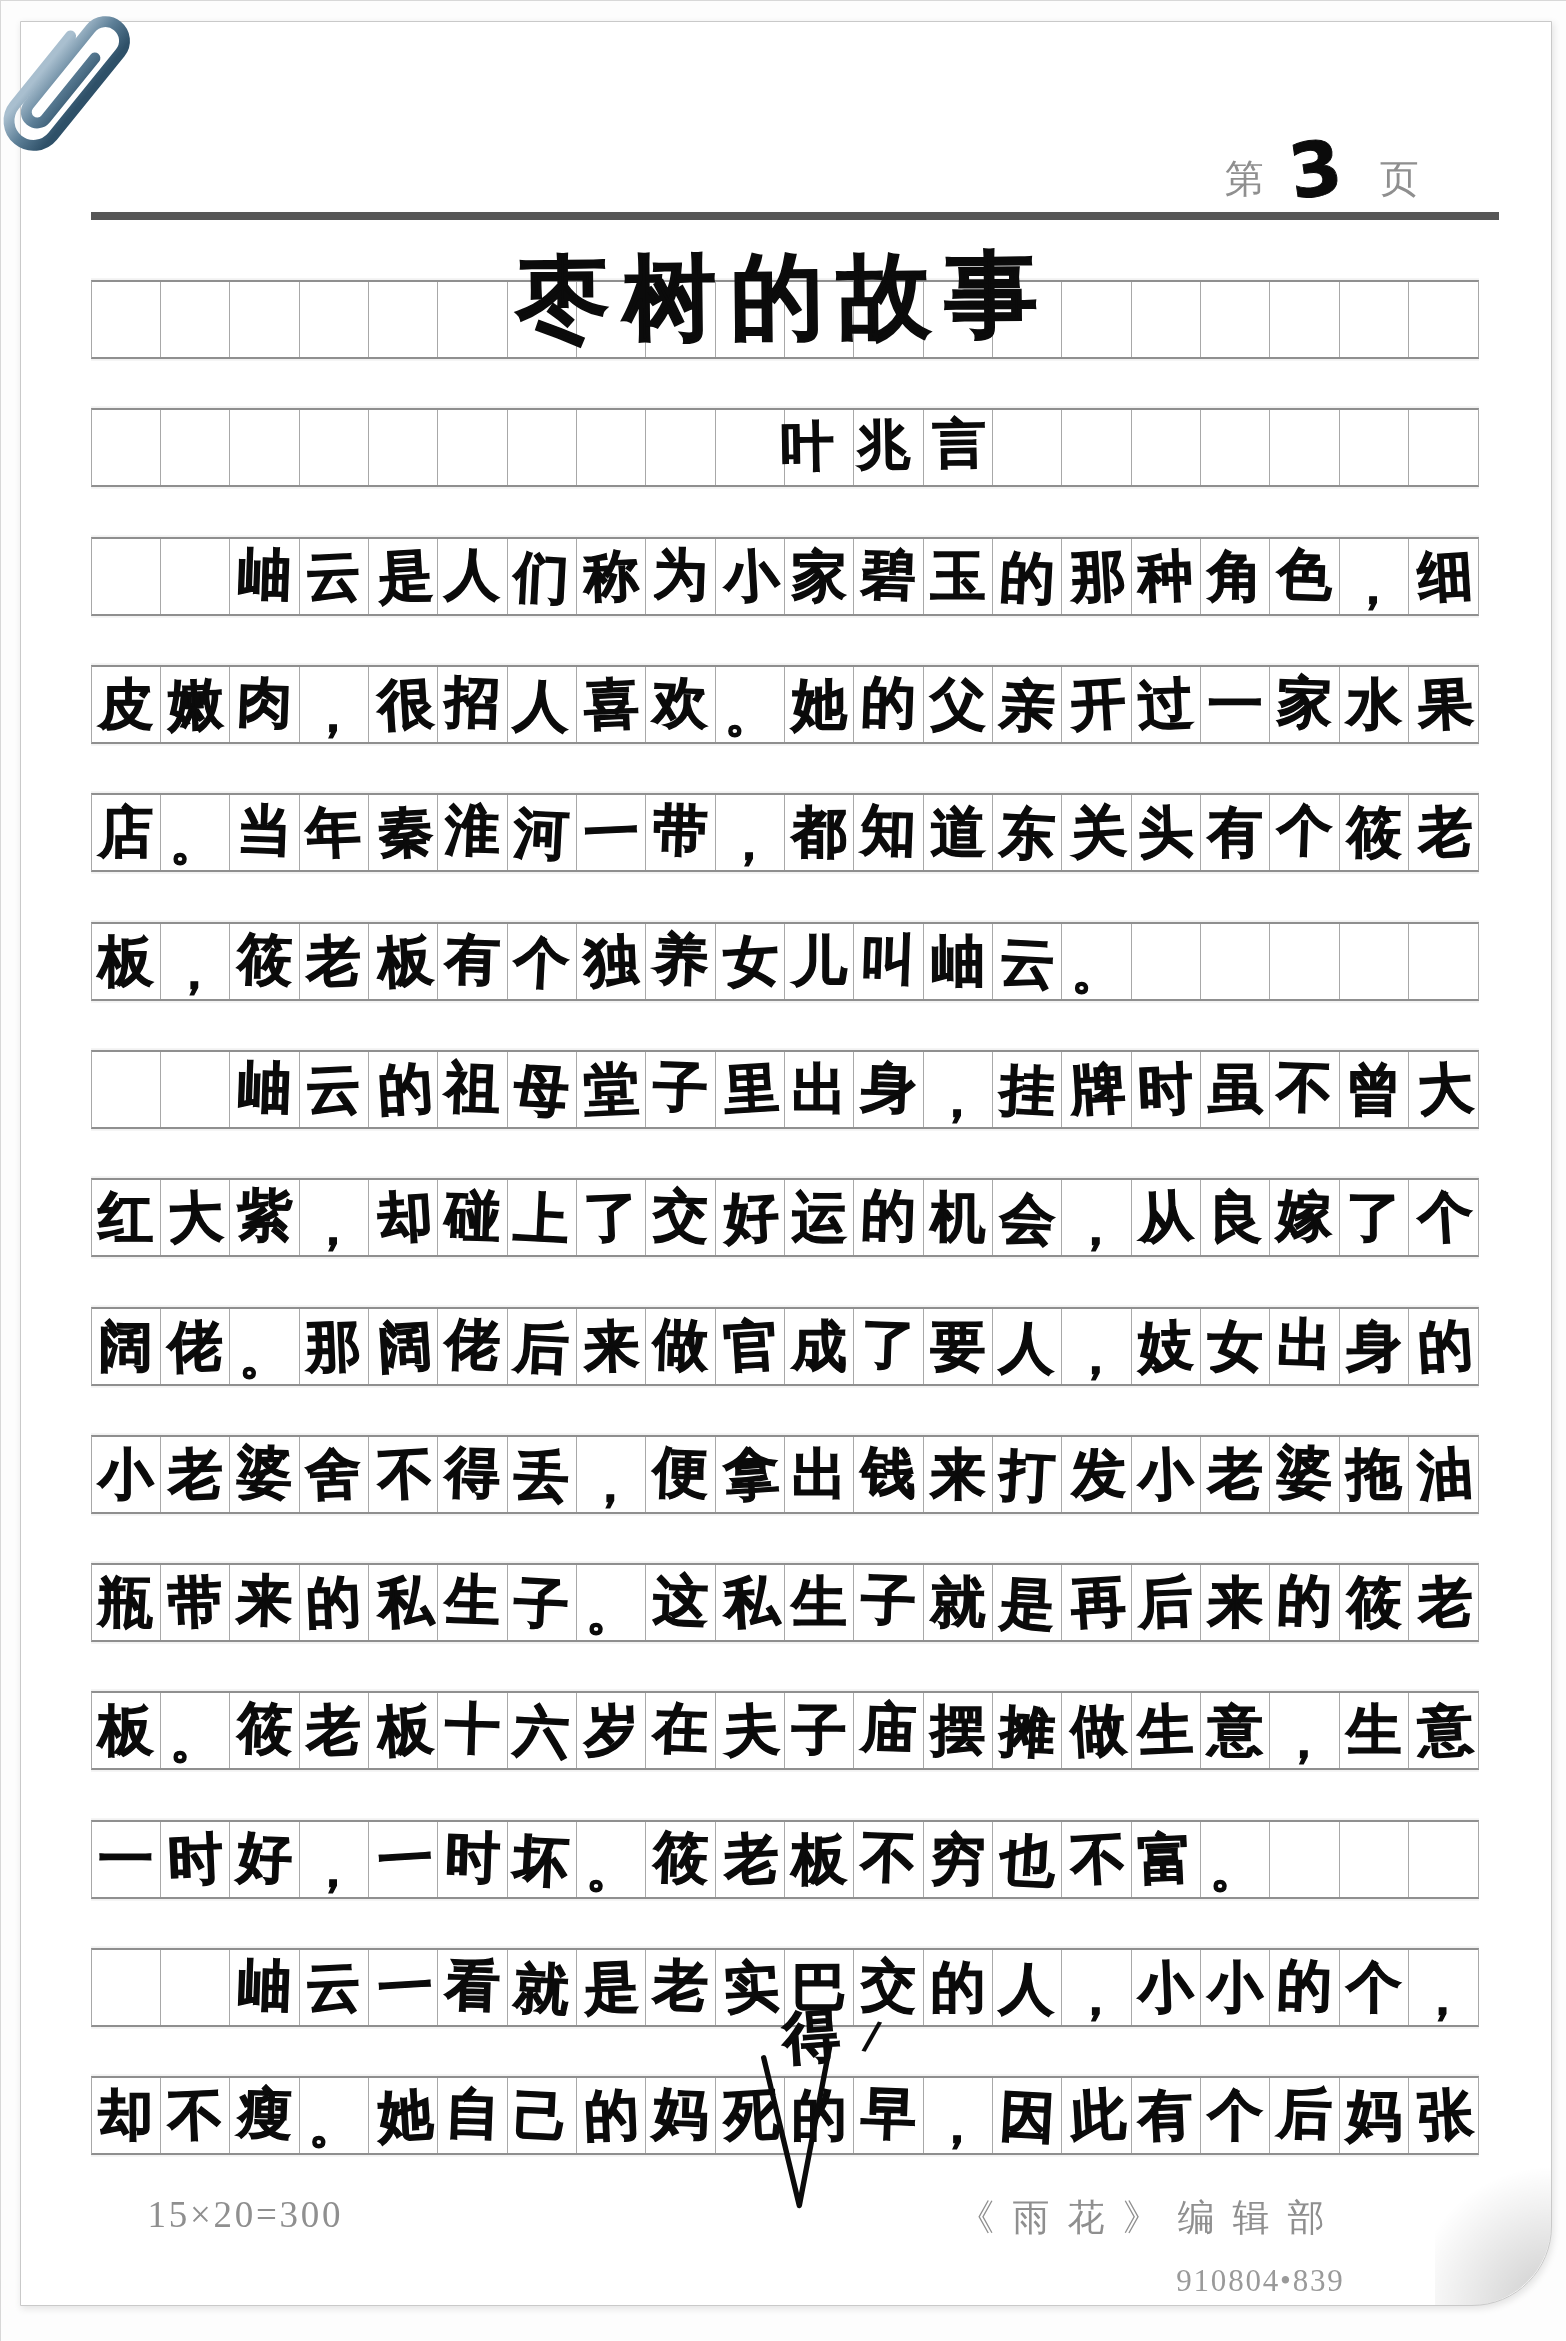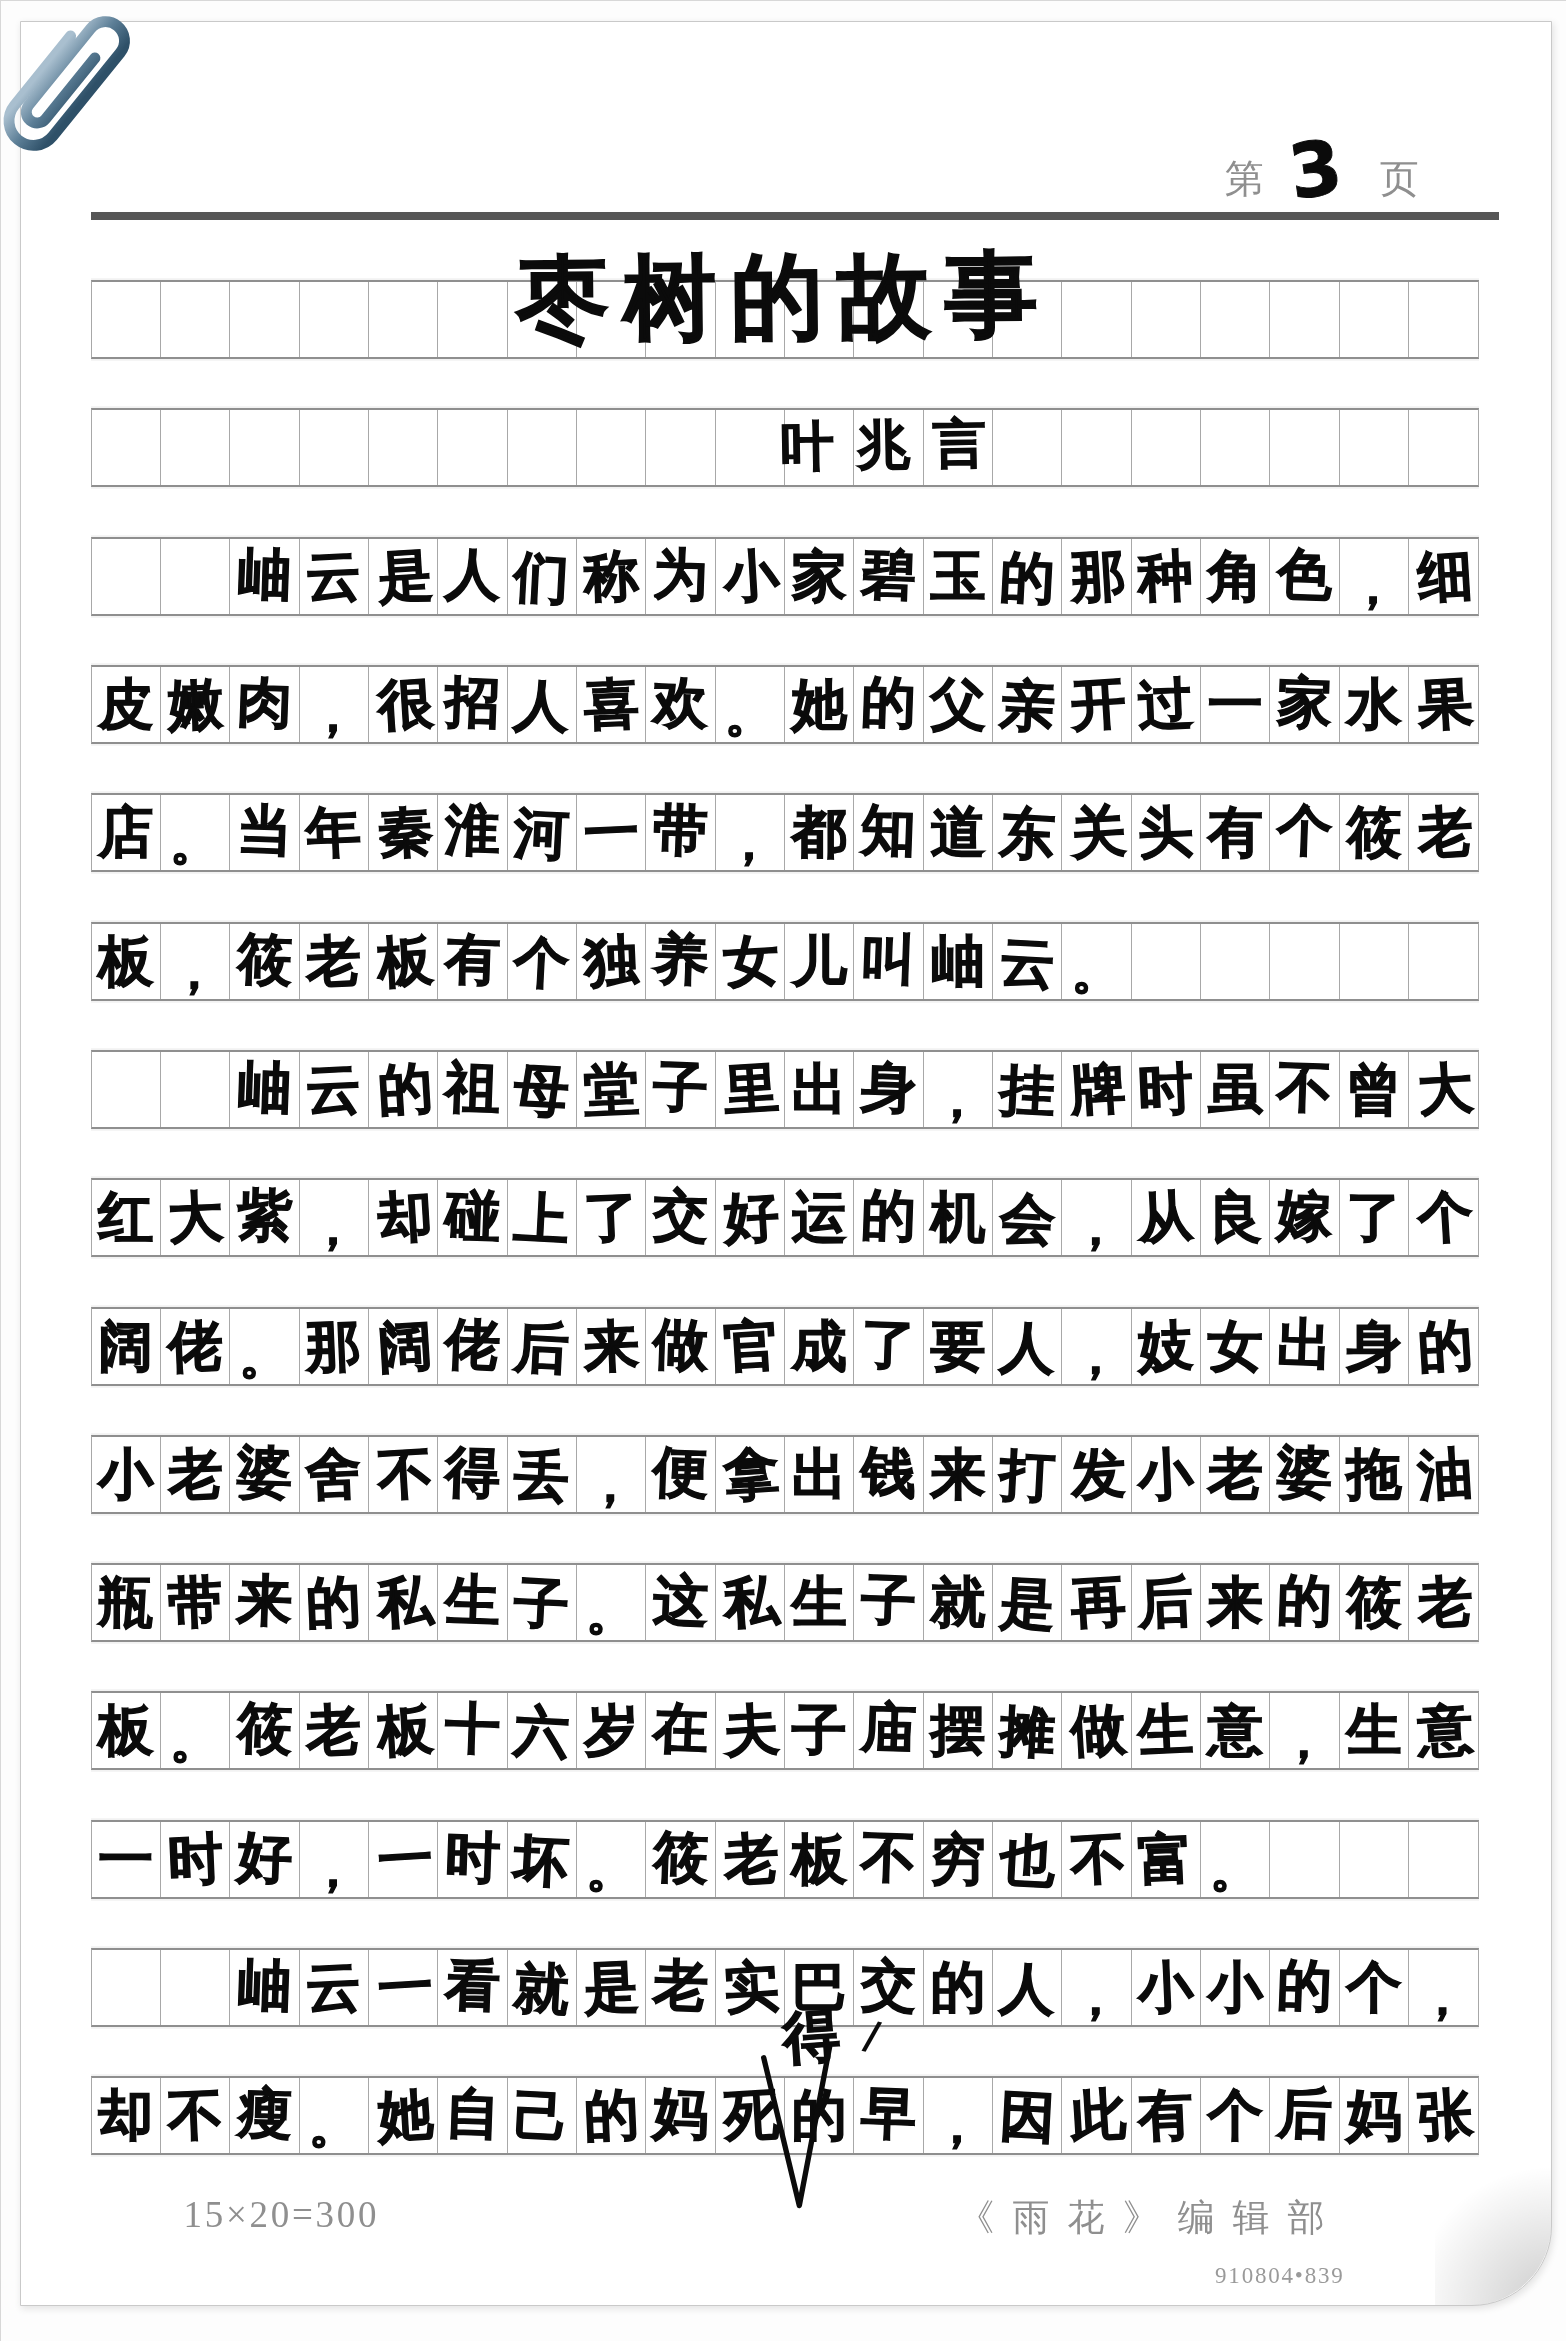--- a/index.html
+++ b/index.html
@@ -82,27 +82,27 @@
   }
   .insert-tick{
     position:absolute;left:844px;top:1991px;
     font-family:"DejaVu Sans",sans-serif;font-weight:700;font-size:39px;color:#0b0b0b;
     transform:rotate(12deg);
   }
   .caret-svg{position:absolute;left:723px;top:2009px;pointer-events:none;}
 
   
   .footer-left{
-    position:absolute;left:127px;top:2171px;font-size:37px;letter-spacing:2.7px;margin-left:36px;
+    position:absolute;left:127px;top:2171px;font-size:37px;letter-spacing:2.7px;
   }
   .footer-right{
     position:absolute;right:208px;top:2171px;font-size:37px;letter-spacing:18px;
   }
   .footer-code{
-    position:absolute;right:206px;top:2241px;font-size:23px;letter-spacing:1.8px;color:#9a9a9a;
+    position:absolute;right:206px;top:2241px;font-size:31px;letter-spacing:1.8px;color:#9a9a9a;
     font-family:"Liberation Serif",serif;
   }
 
   
   .paperclip{
     position:absolute;left:30px;top:-12.5px;width:82px;height:182px;
     transform:rotate(39deg);transform-origin:50% 42%;z-index:5;
   }
 </style>
 </head>

